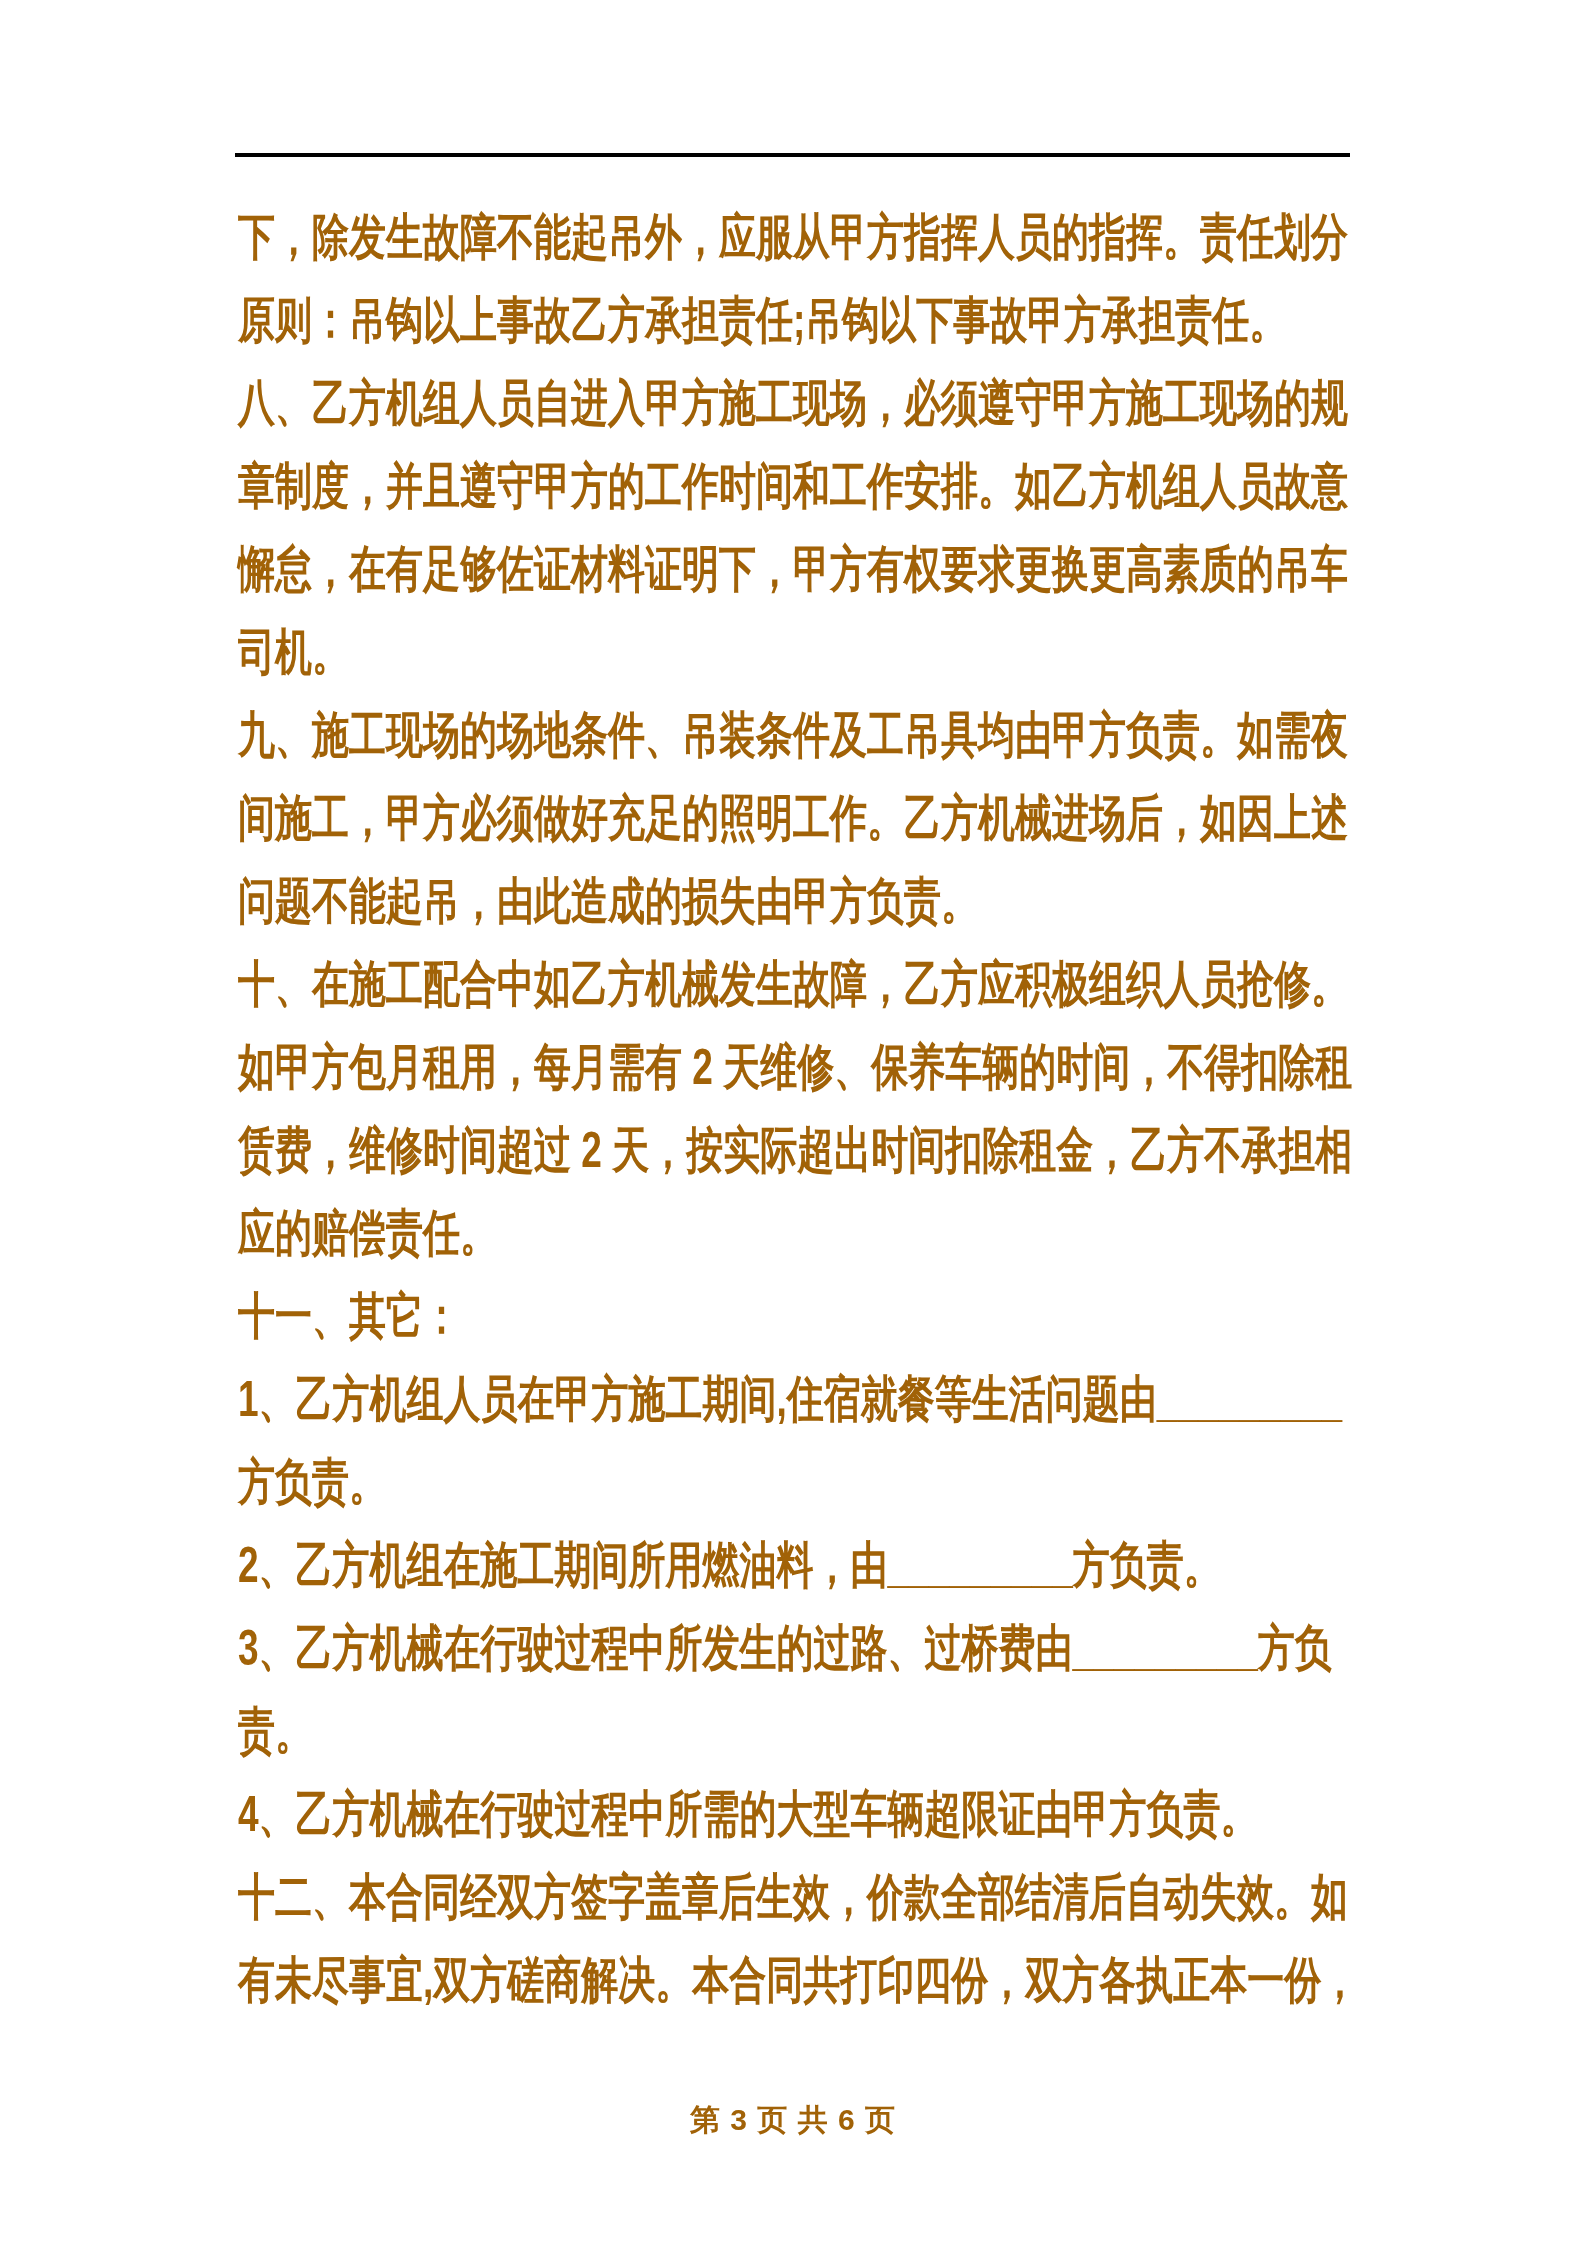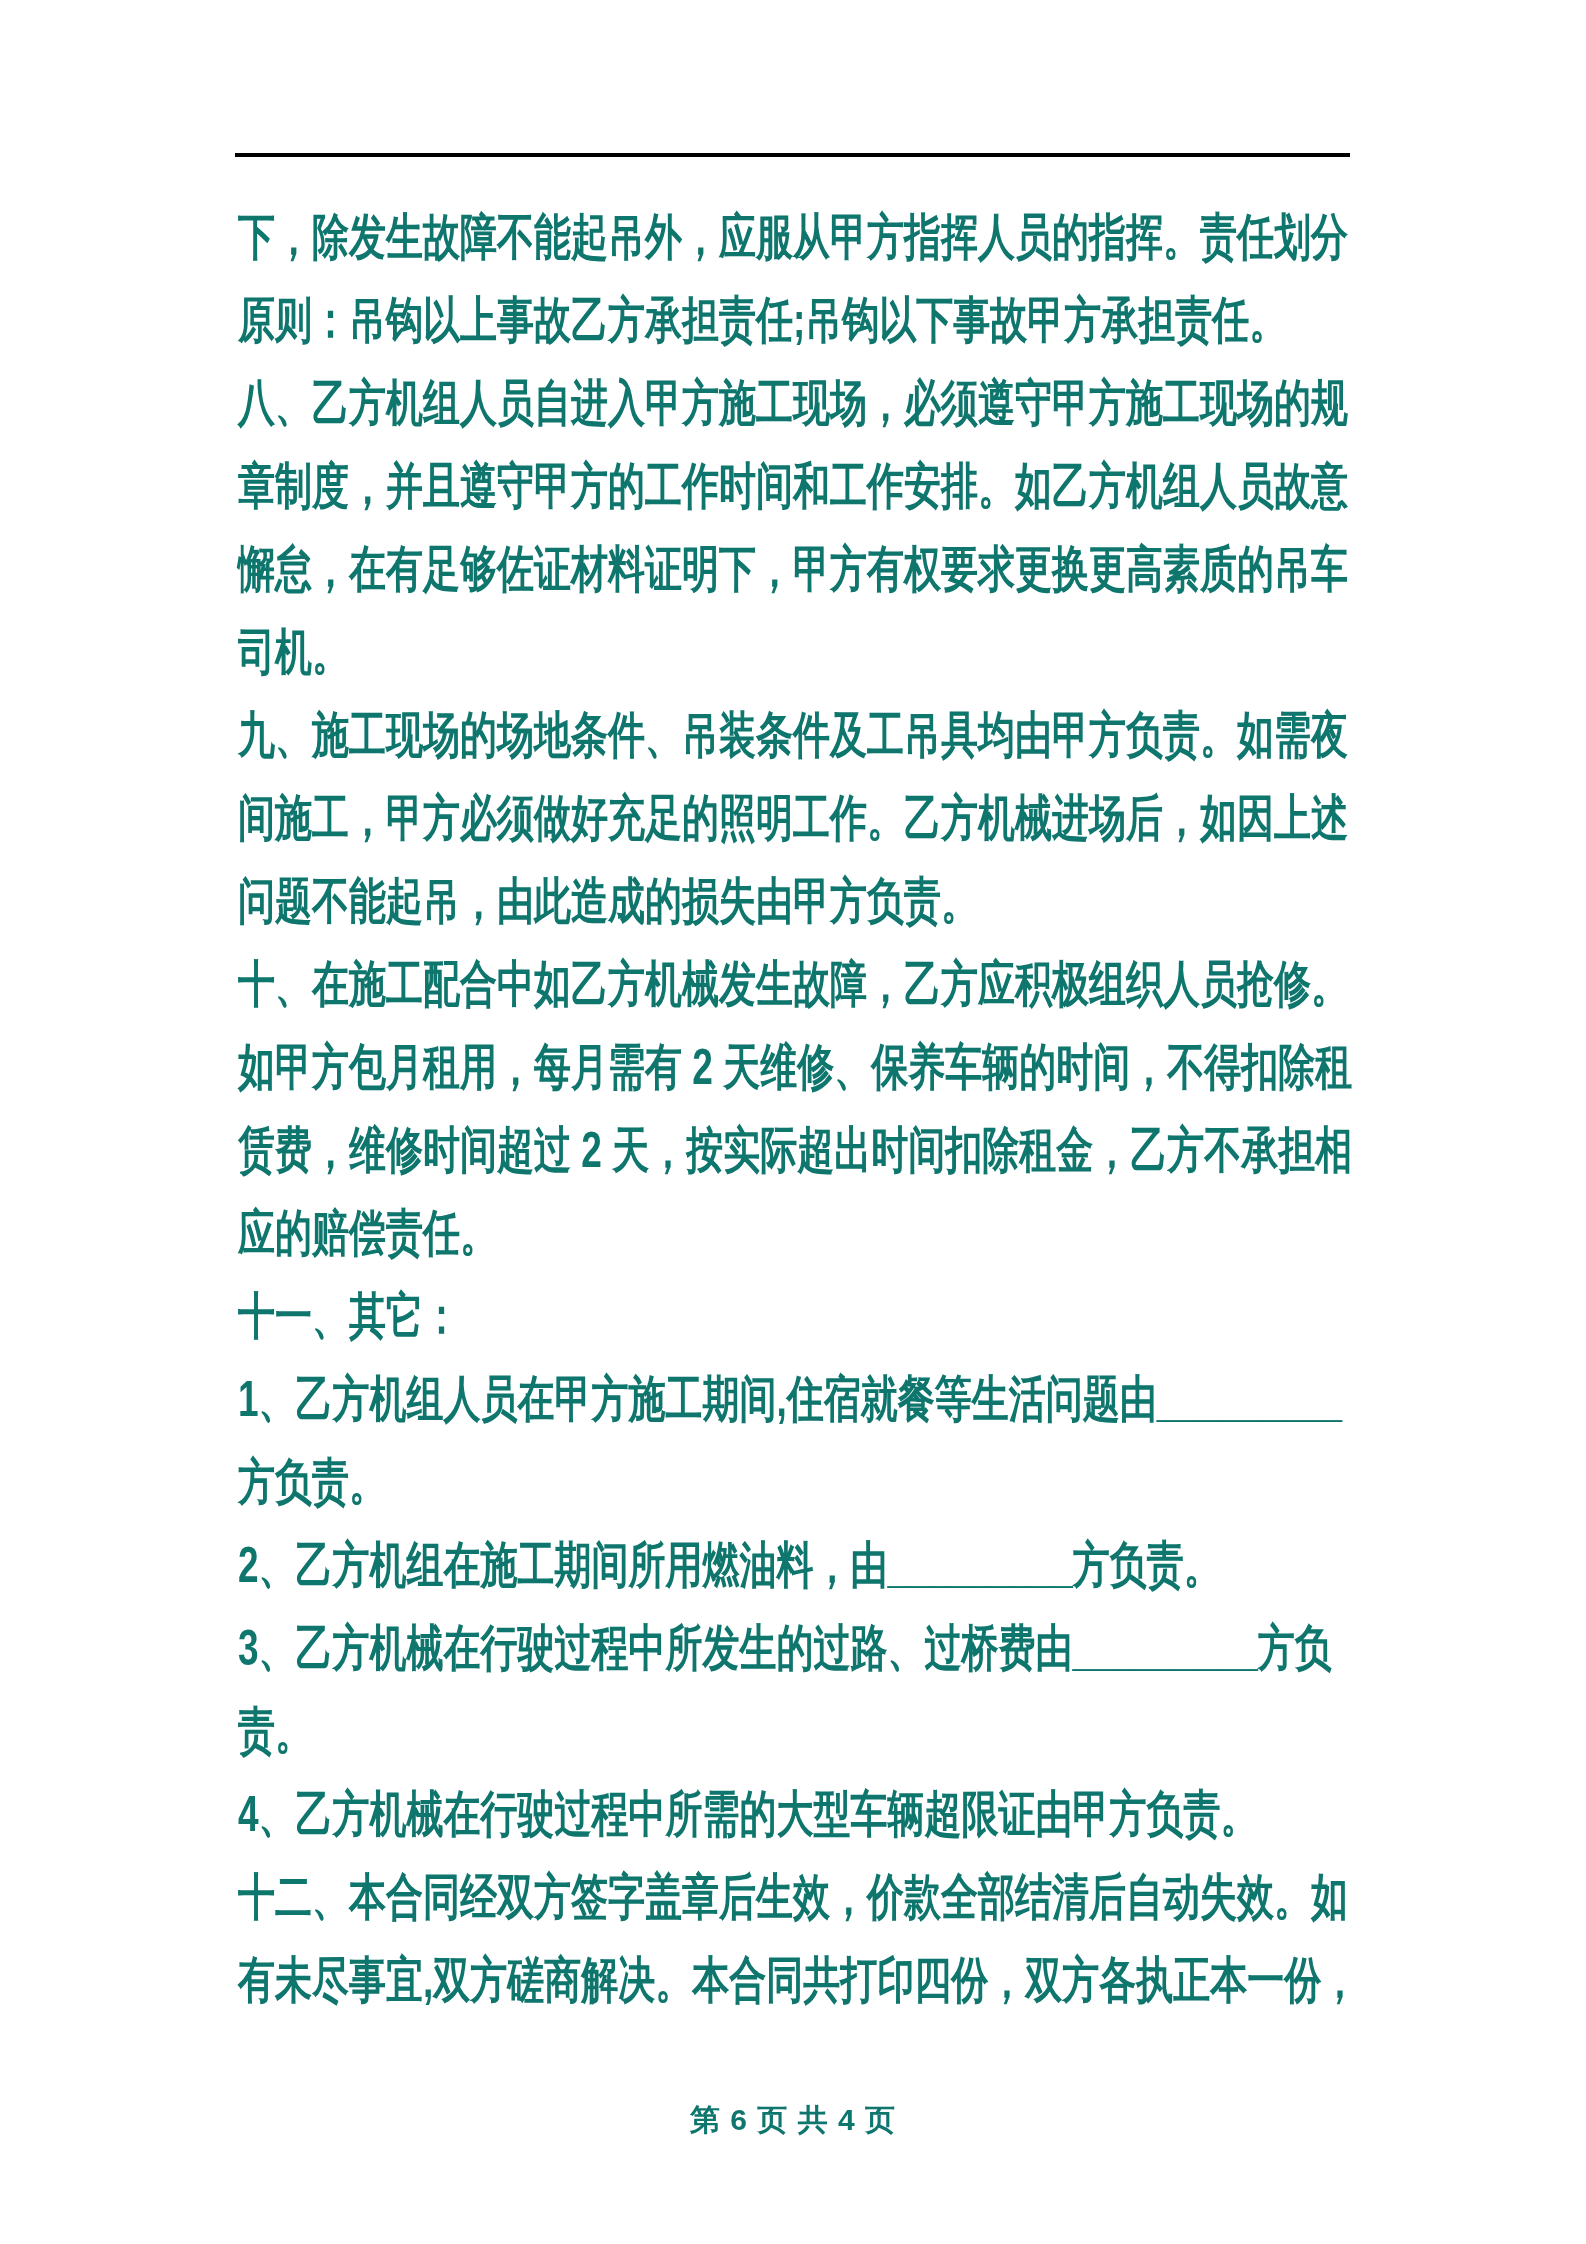--- a/index.html
+++ b/index.html
@@ -7,21 +7,21 @@
     padding: 0;
     background: #ffffff;
   }
   .page {
     position: relative;
     width: 1586px;
     height: 2244px;
     background: #ffffff;
     overflow: hidden;
     font-family: "Liberation Sans", "DejaVu Sans", sans-serif;
-    color: #0f766e;
+    color: #a16207;
   }
   .header-rule {
     position: absolute;
     left: 235px;
     top: 153px;
     width: 1115px;
     height: 4px;
     background: #000000;
   }
   .doc-body {
@@ -75,14 +75,14 @@
     <div class="line">1、乙方机组人员在甲方施工期间,住宿就餐等生活问题由_________</div>
     <div class="line">方负责。</div>
     <div class="line">2、乙方机组在施工期间所用燃油料，由_________方负责。</div>
     <div class="line">3、乙方机械在行驶过程中所发生的过路、过桥费由_________方负</div>
     <div class="line">责。</div>
     <div class="line">4、乙方机械在行驶过程中所需的大型车辆超限证由甲方负责。</div>
     <div class="line">十二、本合同经双方签字盖章后生效，价款全部结清后自动失效。如</div>
     <div class="line">有未尽事宜,双方磋商解决。本合同共打印四份，双方各执正本一份，</div>
   </div>
 
-  <div class="footer">第 6 页 共 4 页</div>
+  <div class="footer">第 3 页 共 6 页</div>
 </div>
 
 </body></html>

